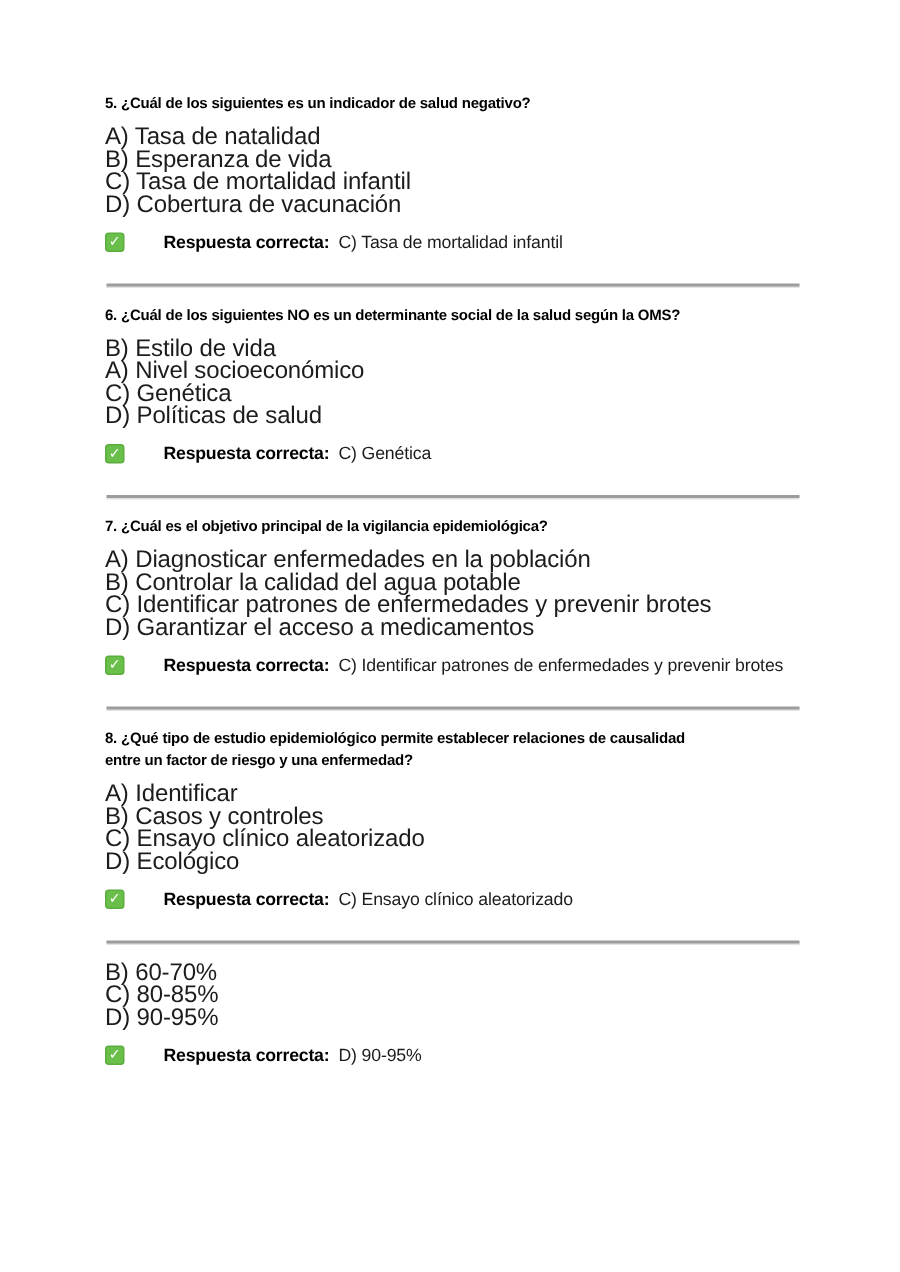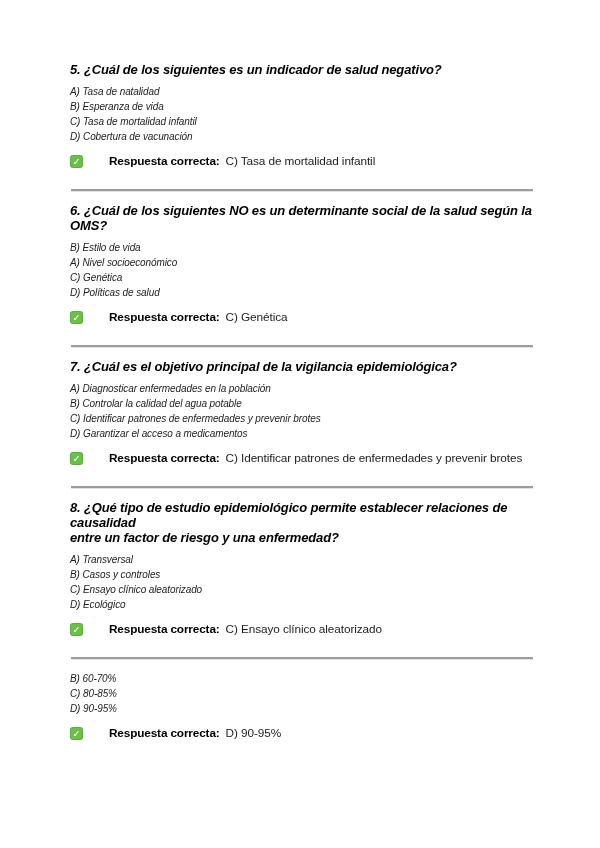--- a/index.html
+++ b/index.html
@@ -15,35 +15,33 @@
     background: #ffffff;
     padding: 62px 64px 0 70px;
     font-family: "Liberation Sans", "DejaVu Sans", sans-serif;
     color: #141414;
     overflow: hidden;
   }
   .question-block {
     margin: 0;
   }
   .q-title {
-    font-size: 13px;
+    font-size: 10px;
     font-weight: 700;
     line-height: 15px;
     letter-spacing: -0.15px;
     margin: 0 0 7px 0;
     color: #000000;
     white-space: pre-line;
-    font-style: italic;
   }
   .option {
-    font-size: 10px;
+    font-size: 16px;
     line-height: 15px;
     letter-spacing: -0.1px;
     color: #1c1c1c;
-    font-style: italic;
   }
   .answer-row {
     display: flex;
     align-items: center;
     gap: 6px;
     margin-top: 10px;
     height: 15px;
     font-size: 11.8px;
     line-height: 15px;
   }
@@ -125,21 +123,21 @@
       <span class="check-icon">✓</span>
       <span class="answer-label">Respuesta correcta:</span>
       <span class="answer-value">C) Identificar patrones de enfermedades y prevenir brotes</span>
     </div>
     <hr class="question-divider">
   </section>
 
   <section class="question-block">
     <h2 class="q-title">8. ¿Qué tipo de estudio epidemiológico permite establecer relaciones de causalidad
 entre un factor de riesgo y una enfermedad?</h2>
-    <div class="option">A) Transversal</div>
+    <div class="option">A) Identificar</div>
     <div class="option">B) Casos y controles</div>
     <div class="option">C) Ensayo clínico aleatorizado</div>
     <div class="option">D) Ecológico</div>
     <div class="answer-row">
       <span class="check-icon">✓</span>
       <span class="answer-label">Respuesta correcta:</span>
       <span class="answer-value">C) Ensayo clínico aleatorizado</span>
     </div>
     <hr class="question-divider">
   </section>

